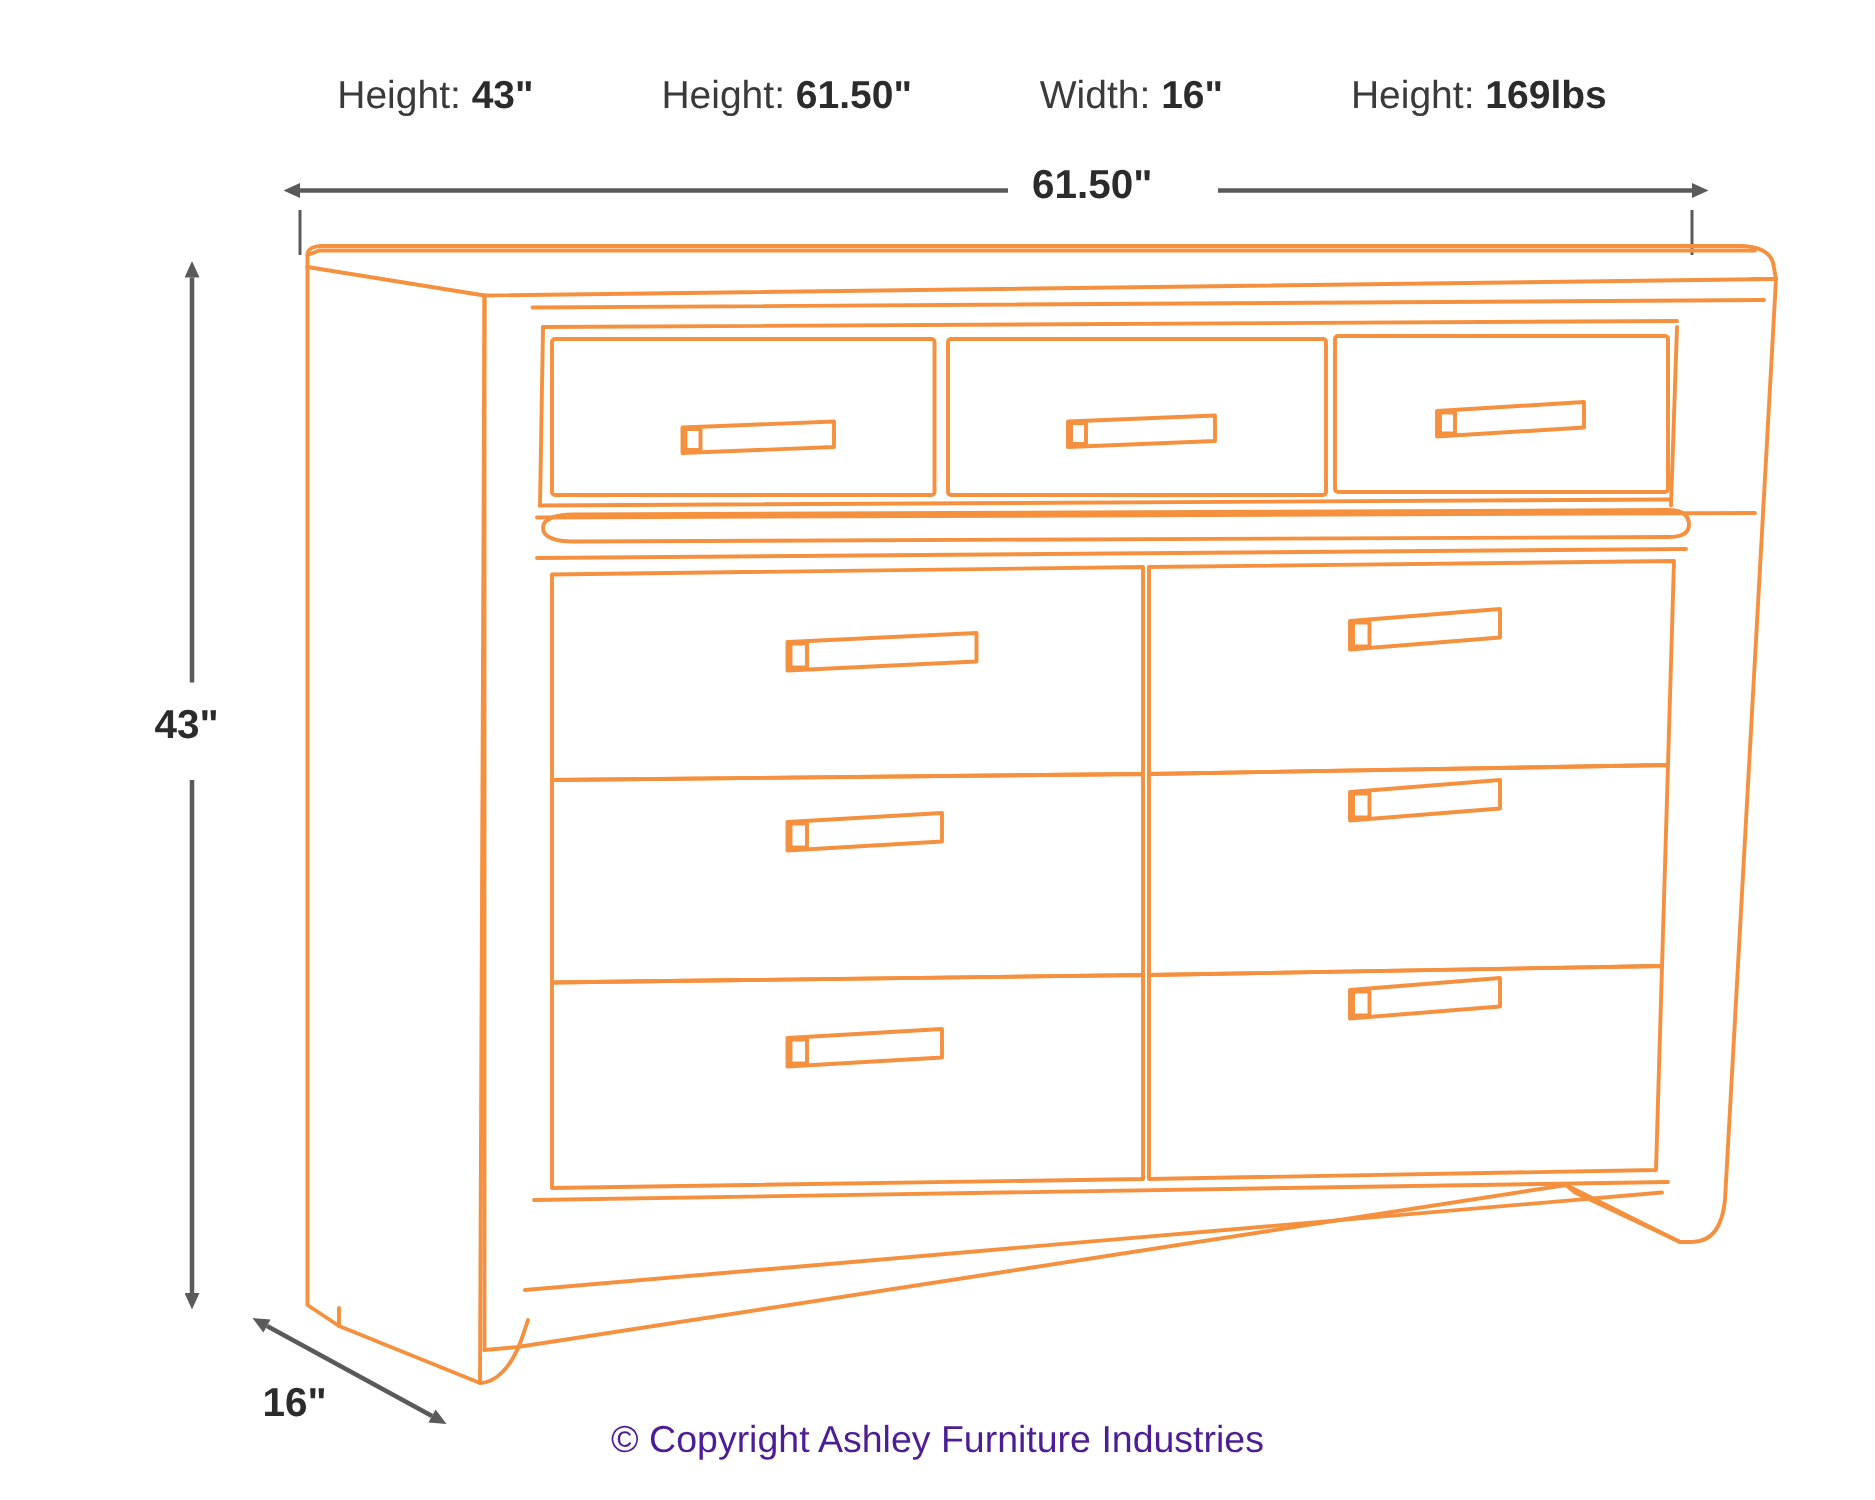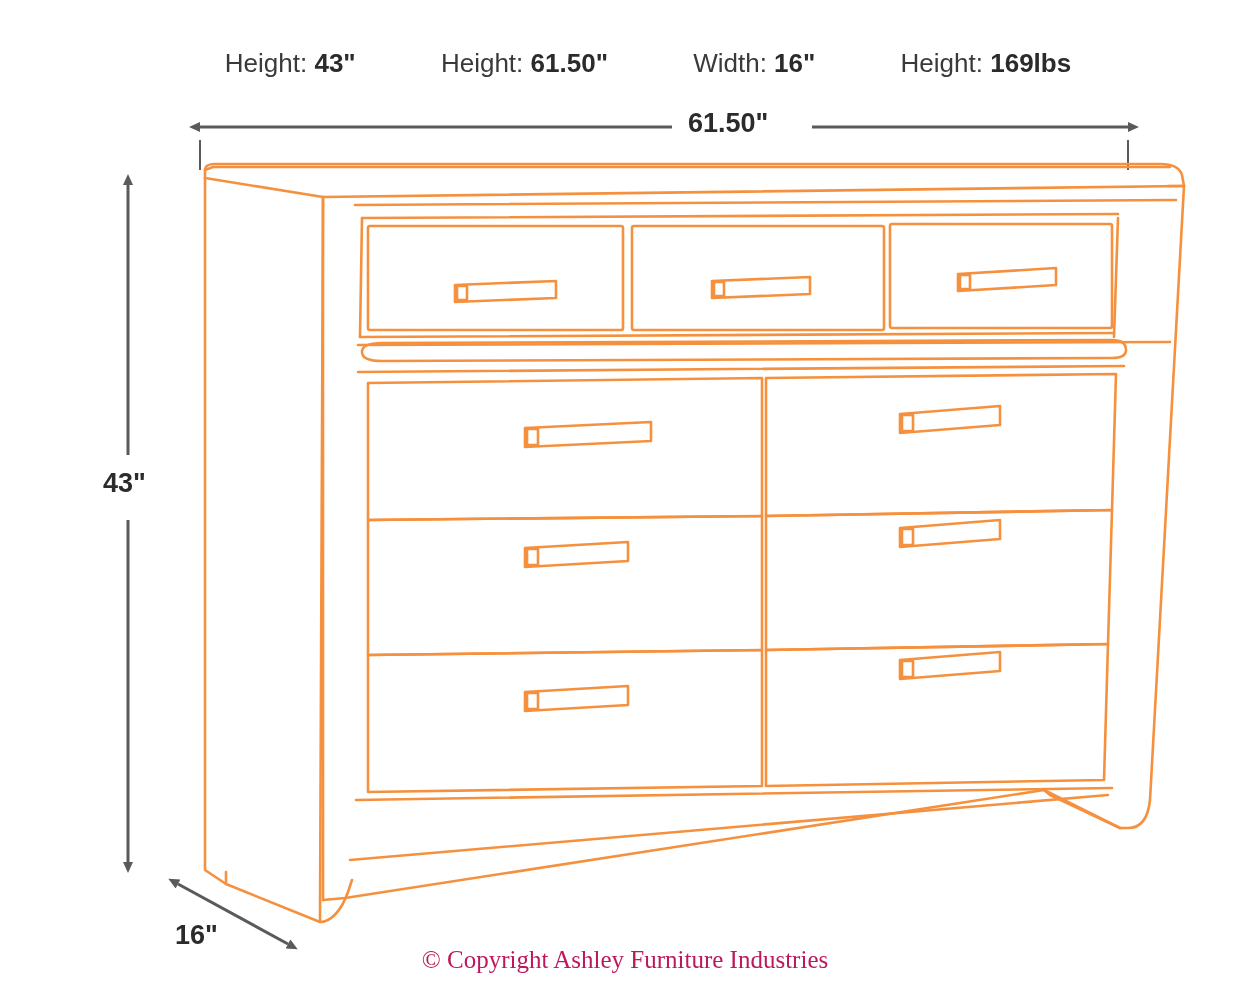--- a/index.html
+++ b/index.html
@@ -44,22 +44,21 @@
     width: 1250px;
     height: 1000px;
   }
   #copyright {
     position: absolute;
     top: 946px;
     left: 0;
     width: 1250px;
     text-align: center;
     font-size: 25px;
-    color: #be185d;
-    font-family: Liberation Serif, serif;
+    color: #4c1d95;
   }
   .dim-label {
     position: absolute;
     font-weight: bold;
     color: #2b2b2b;
     white-space: nowrap;
   }
   #dim-width-label {
     top: 108px;
     left: 688px;

